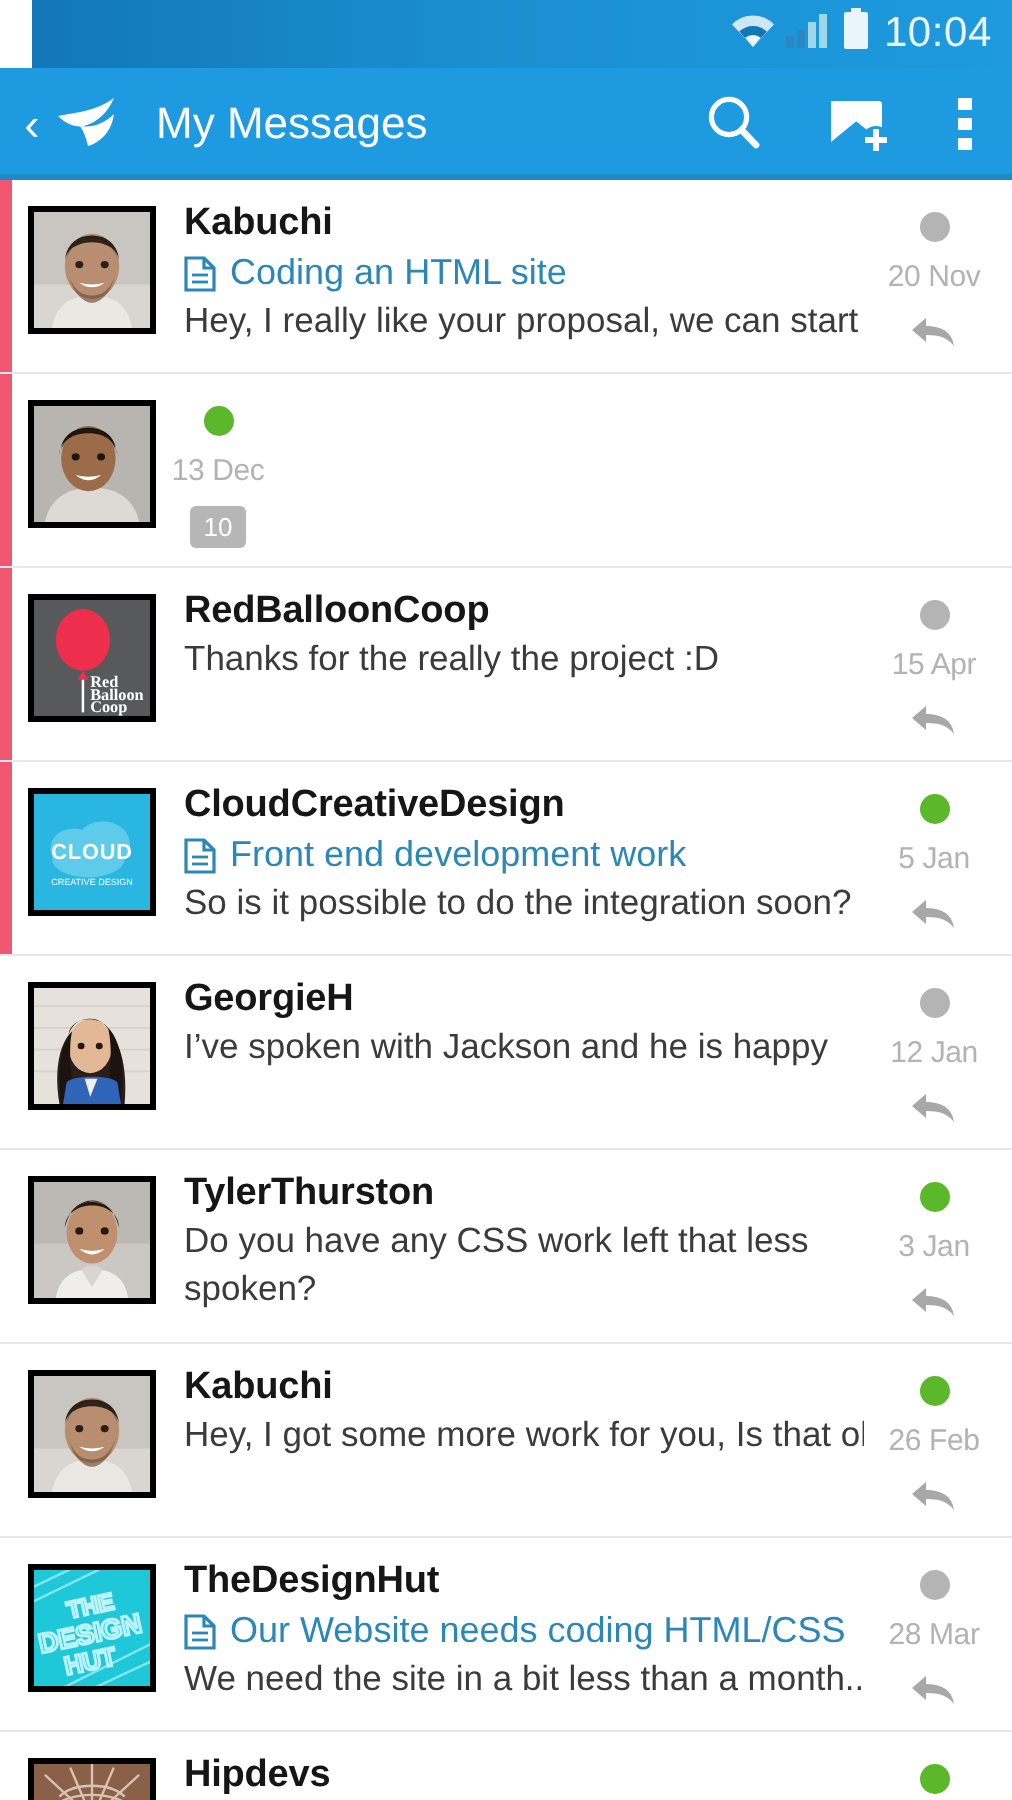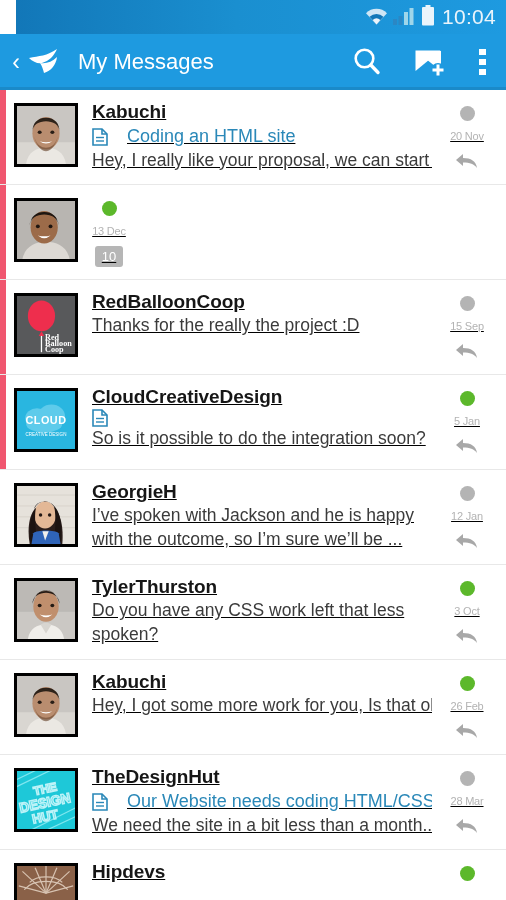--- a/index.html
+++ b/index.html
@@ -49,21 +49,21 @@
   }
   .appbar-actions{ margin-left:auto; display:flex; align-items:center; }
   .act{
     width:62px; height:56px;
     display:flex; align-items:center; justify-content:center;
     cursor:pointer;
   }
   .act.overflow{ width:46px; }
 
   
-  .list{ background:#ffffff; height:810px; overflow:hidden; position:relative;text-decoration:underline; }
+  .list{ background:#ffffff; height:810px; overflow:hidden; position:relative; }
 
   .row{
     position:relative;
     display:flex;
     padding:9px 8px 9px 14px;
     border-bottom:1px solid #e8e8e8;
     background:#ffffff;
     min-height:95px;
   }
   .row.flagged::before{
@@ -86,41 +86,41 @@
     padding-left:14px; padding-right:4px;
     display:flex; flex-direction:column;
     justify-content:flex-start;
   }
   .sender{
     font-size:19px; font-weight:bold; color:#161616;
     line-height:1.34; letter-spacing:-.1px;
     white-space:nowrap; overflow:hidden;
   }
   .subject{
-    display:flex; align-items:center; gap:19px;
+    display:flex; align-items:center; gap:7px;
     color:#2a88b8; font-size:18px; line-height:1.34;
     white-space:nowrap; overflow:hidden;
   }
   .subject .doc-icon{ flex:0 0 auto; display:flex; }
   .preview{
     font-size:17.5px; color:#3b3b3b; line-height:1.36;
     overflow:hidden;
   }
   .preview .ln{ display:block; white-space:nowrap; overflow:hidden; }
 
   .meta{
     flex:0 0 62px; width:62px;
     display:flex; flex-direction:column; align-items:center;
     padding-top:7px;
   }
   .dot{ width:15px; height:15px; border-radius:50%; }
   .dot.read{ background:#b4b4b4; }
   .dot.unread{ background:#5cb82b; }
   .date{
-    font-size:11px; color:#b3b3b3; margin-top:9px;
+    font-size:15px; color:#b3b3b3; margin-top:9px;
     white-space:nowrap; letter-spacing:-.2px;
   }
   .endmark{ margin-top:8px; height:22px; display:flex; align-items:center; justify-content:flex-end; }
   .badge{
     background:#b6b6b6; color:#ffffff;
     font-size:13px; line-height:1;
     padding:4px 7px; border-radius:3px;
     min-width:26px; text-align:center;
   }
 </style>
@@ -269,21 +269,21 @@
         </svg>
       </div>
       <div class="content">
         <div class="sender">RedBalloonCoop</div>
         <div class="preview">
           <span class="ln">Thanks for the really the project :D</span>
         </div>
       </div>
       <div class="meta">
         <div class="dot read"></div>
-        <div class="date">15 Sep</div>
+        <div class="date">15 Apr</div>
         <div class="endmark">
           <svg width="24" height="18" viewBox="0 0 24 18">
   <path d="M8 2 L1 8 L8 14 V10.5 C15 10.5 19 12 22 16 C21 9 16 6 8 6 Z" fill="#a8a8a8"></path>
 </svg>
         </div>
       </div>
     </div>
     <div class="row flagged">
       <div class="avatar">
       <svg viewBox="0 0 64 64">
@@ -301,20 +301,21 @@
         <div class="sender">CloudCreativeDesign</div>
         <div class="subject">
           <span class="doc-icon">
             <svg width="16" height="18" viewBox="0 0 16 18">
   <path d="M1 1 H10 L15 6 V17 H1 Z" fill="none" stroke="#2a88b8" stroke-width="1.6"></path>
   <path d="M10 1 V6 H15" fill="none" stroke="#2a88b8" stroke-width="1.6"></path>
   <line x1="4" y1="9.5" x2="12" y2="9.5" stroke="#2a88b8" stroke-width="1.4"></line>
   <line x1="4" y1="13" x2="12" y2="13" stroke="#2a88b8" stroke-width="1.4"></line>
 </svg>
           </span>
+          <span>Front end development work</span>
         </div>
         <div class="preview">
           <span class="ln">So is it possible to do the integration soon?</span>
         </div>
       </div>
       <div class="meta">
         <div class="dot unread"></div>
         <div class="date">5 Jan</div>
         <div class="endmark">
           <svg width="24" height="18" viewBox="0 0 24 18">
@@ -341,21 +342,20 @@
       <ellipse cx="26" cy="32" rx="1.9" ry="1.8" fill="#231814"></ellipse>
       <ellipse cx="36" cy="32" rx="1.9" ry="1.8" fill="#231814"></ellipse>
       <path d="M18 52 C22 48 42 48 46 52 L48 64 L16 64 Z" fill="#2f64b8"></path>
       <path d="M28 50 L31 60 L35 50 Z" fill="#f2f0ec"></path>
         </svg>
       </div>
       <div class="content">
         <div class="sender">GeorgieH</div>
         <div class="preview">
           <span class="ln">I’ve spoken with Jackson and he is happy</span>
-          <span class="ln">with the outcome, so I’m sure we’ll be ...</span>
         </div>
       </div>
       <div class="meta">
         <div class="dot read"></div>
         <div class="date">12 Jan</div>
         <div class="endmark">
           <svg width="24" height="18" viewBox="0 0 24 18">
   <path d="M8 2 L1 8 L8 14 V10.5 C15 10.5 19 12 22 16 C21 9 16 6 8 6 Z" fill="#a8a8a8"></path>
 </svg>
         </div>
@@ -378,21 +378,21 @@
       </div>
       <div class="content">
         <div class="sender">TylerThurston</div>
         <div class="preview">
           <span class="ln">Do you have any CSS work left that less</span>
           <span class="ln">spoken?</span>
         </div>
       </div>
       <div class="meta">
         <div class="dot unread"></div>
-        <div class="date">3 Oct</div>
+        <div class="date">3 Jan</div>
         <div class="endmark">
           <svg width="24" height="18" viewBox="0 0 24 18">
   <path d="M8 2 L1 8 L8 14 V10.5 C15 10.5 19 12 22 16 C21 9 16 6 8 6 Z" fill="#a8a8a8"></path>
 </svg>
         </div>
       </div>
     </div>
     <div class="row">
       <div class="avatar">
       <svg viewBox="0 0 64 64">

